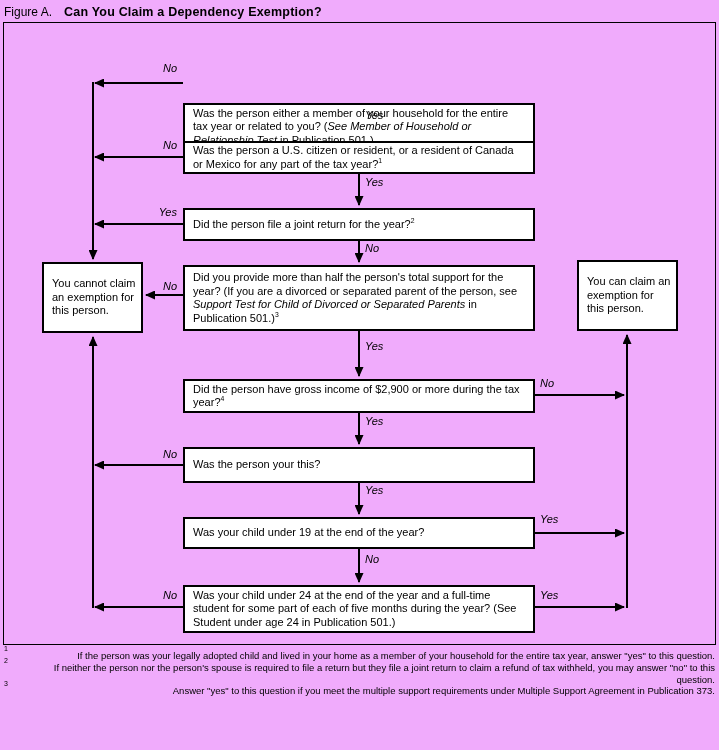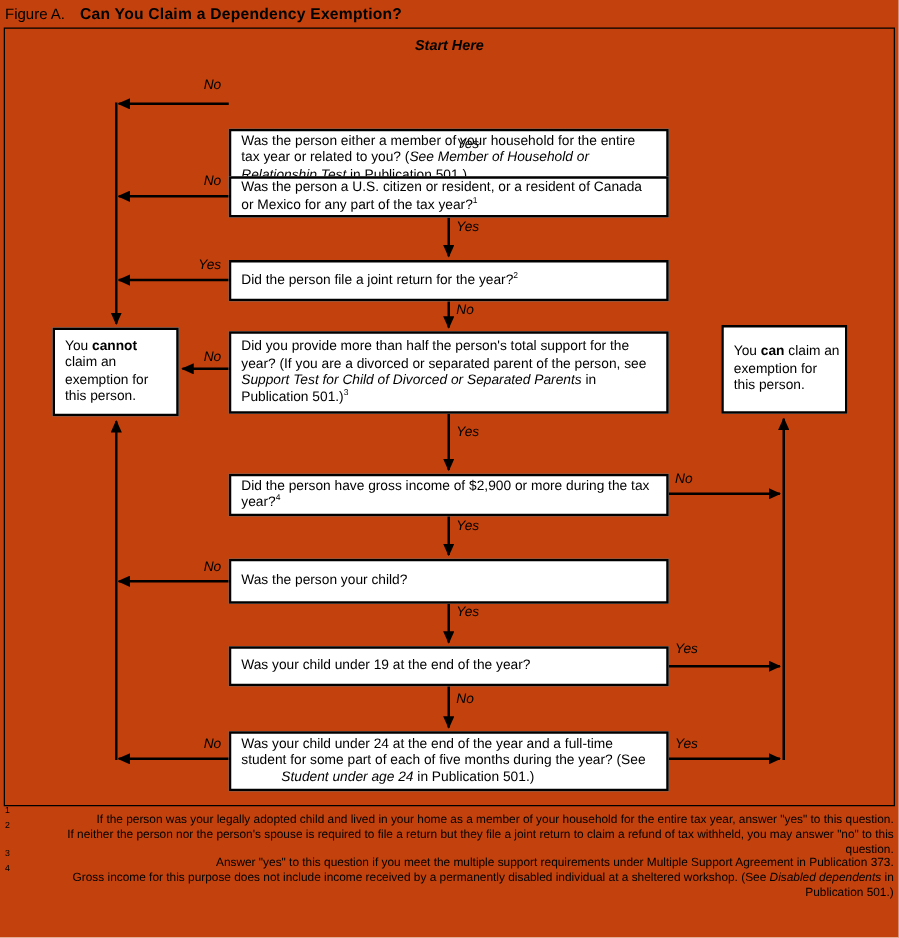--- a/index.html
+++ b/index.html
@@ -1,16 +1,16 @@
 <!DOCTYPE html>
 <html><head>
 <meta charset="utf-8">
 <style>
   html,body{margin:0;padding:0;background:#fff;}
-  .page{position:relative;width:719px;height:750px;background:#c2410c;
+  .page{position:relative;width:719px;height:750px;background:#f0abfc;
         font-family:"Liberation Sans",sans-serif;color:#000;overflow:hidden;}
   .title-row{position:absolute;top:2px;left:4px;white-space:nowrap;}
   .title-prefix{font-size:12px;font-weight:400;}
   .title-main{font-size:12.5px;font-weight:700;margin-left:12px;letter-spacing:.2px;}
   .outer{position:absolute;left:3px;top:22px;width:713px;height:623px;
          border:1.5px solid #000;box-sizing:border-box;}
   .start{position:absolute;top:31px;left:0;width:719px;text-align:center;
          font-style:italic;font-weight:700;font-size:11.5px;}
   .qbox{position:absolute;border:2px solid #000;background:#fff;box-sizing:border-box;
         display:flex;align-items:center;padding:2px 8px;font-size:11px;line-height:13.5px;}
@@ -28,21 +28,20 @@
 <body>
 
 <div class="page">
 
   <div class="title-row">
     <span class="title-prefix">Figure A.</span><span class="title-main">Can You Claim a Dependency Exemption?</span>
   </div>
 
   <div class="outer"></div>
 
-  <div class="start">Start Here</div>
 
   <svg class="flow" width="719" height="750">
     <defs>
       <marker id="ah" markerUnits="userSpaceOnUse" markerWidth="10" markerHeight="9" refX="9" refY="4.5" orient="auto">
         <path d="M0,0 L10,4.5 L0,9 Z" fill="#000"></path>
       </marker>
     </defs>
     <g stroke="#000" stroke-width="2" fill="none">
 
       <line x1="183" y1="83" x2="95" y2="83" marker-end="url(#ah)"></line>
@@ -80,34 +79,34 @@
   <div class="qbox" style="left:183px;top:208px;width:352px;height:33px;">
     <span><span>Did the person file a joint return for the year?</span><sup>2</sup></span>
   </div>
   <div class="qbox" style="left:183px;top:265px;width:352px;height:66px;">
     <span><span>Did you provide more than half the person's total support for the year? (If you are a divorced or separated parent of the person, see </span><span style="font-style: italic;">Support Test for Child of Divorced or Separated Parents</span><span> in Publication 501.)</span><sup>3</sup></span>
   </div>
   <div class="qbox" style="left:183px;top:379px;width:352px;height:34px;">
     <span><span>Did the person have gross income of $2,900 or more during the tax year?</span><sup>4</sup></span>
   </div>
   <div class="qbox" style="left:183px;top:447px;width:352px;height:36px;">
-    <span><span>Was the person your child?</span></span>
+    <span><span>Was the person your this?</span></span>
   </div>
   <div class="qbox" style="left:183px;top:517px;width:352px;height:32px;">
     <span><span>Was your child under 19 at the end of the year?</span></span>
   </div>
   <div class="qbox" style="left:183px;top:585px;width:352px;height:48px;">
-    <span><span>Was your child under 24 at the end of the year and a full-time student for some part of each of five months during the year? (See </span><span style="font-style: italic; margin-left: 32px;">Student under age 24</span><span> in Publication 501.)</span></span>
+    <span><span>Was your child under 24 at the end of the year and a full-time student for some part of each of five months during the year? (See </span><span style="">Student under age 24</span><span> in Publication 501.)</span></span>
   </div>
 
   <div class="rbox" style="left:42px;top:262px;width:101px;height:71px;">
-    <span><span>You </span><span style="font-weight: 700;">cannot</span><span> claim an exemption for this person.</span></span>
+    <span><span>You </span><span style="font-weight: 400;">cannot</span><span> claim an exemption for this person.</span></span>
   </div>
   <div class="rbox" style="left:577px;top:260px;width:101px;height:71px;">
-    <span><span>You </span><span style="font-weight: 700;">can</span><span> claim an exemption for this person.</span></span>
+    <span><span>You </span><span style="font-weight: 400;">can</span><span> claim an exemption for this person.</span></span>
   </div>
 
   <span class="elabel r" style="left:143px;top:62px;">No</span>
   <span class="elabel" style="left:365px;top:109px;">Yes</span>
   <span class="elabel r" style="left:143px;top:139px;">No</span>
   <span class="elabel" style="left:365px;top:176px;">Yes</span>
   <span class="elabel r" style="left:143px;top:206px;">Yes</span>
   <span class="elabel" style="left:365px;top:242px;">No</span>
   <span class="elabel r" style="left:143px;top:280px;">No</span>
   <span class="elabel" style="left:365px;top:340px;">Yes</span>
@@ -126,19 +125,15 @@
       <span><span>If the person was your legally adopted child and lived in your home as a member of your household for the entire tax year, answer "yes" to this question.</span></span>
     </div>
     <div class="fn">
       <sup class="mark">2</sup>
       <span><span>If neither the person nor the person's spouse is required to file a return but they file a joint return to claim a refund of tax withheld, you may answer "no" to this question.</span></span>
     </div>
     <div class="fn">
       <sup class="mark">3</sup>
       <span><span>Answer "yes" to this question if you meet the multiple support requirements under </span><span style="">Multiple Support Agreement</span><span> in Publication 373.</span></span>
     </div>
-    <div class="fn">
-      <sup class="mark">4</sup>
-      <span><span>Gross income for this purpose does not include income received by a permanently disabled individual at a sheltered workshop. (See </span><span style="font-style: italic;">Disabled dependents</span><span> in Publication 501.)</span></span>
-    </div>
   </div>
 
 </div>
 
 </body></html>

